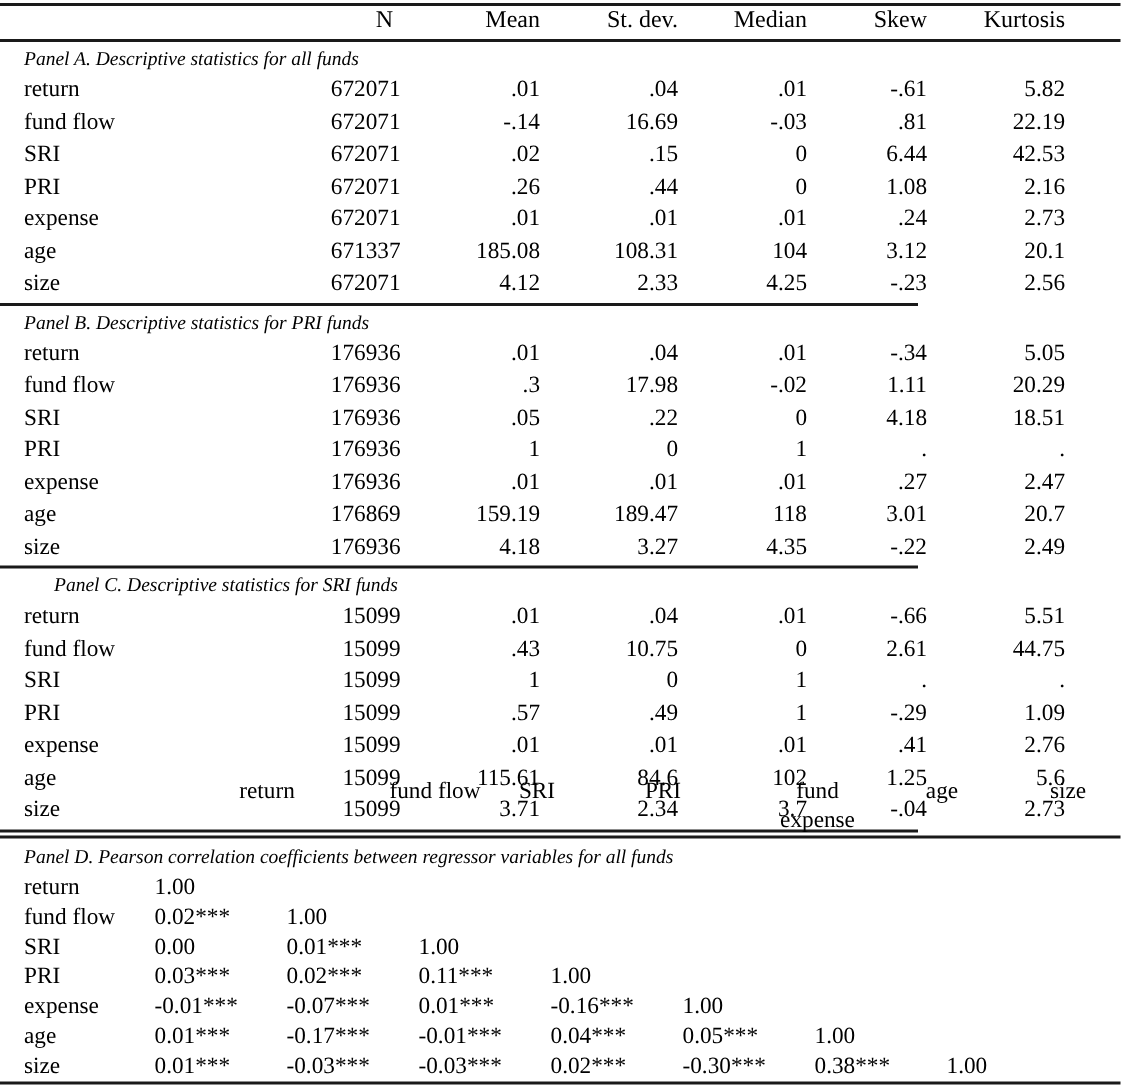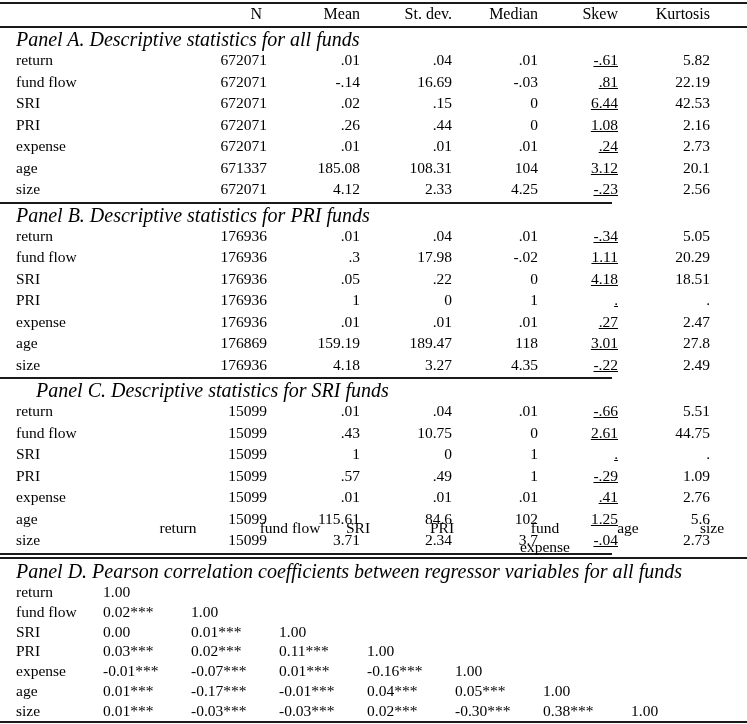--- a/index.html
+++ b/index.html
@@ -48,40 +48,40 @@
     position: absolute;
     text-align: right;
     white-space: nowrap;
   }
 
   
   .c-n    { right: 480px; }
   .c-mean { right: 387px; }
   .c-sd   { right: 295px; }
   .c-med  { right: 209px; }
-  .c-skew { right: 129px; text-decoration: underline; }
+  .c-skew { right: 129px; }
   .c-kurt { right: 37px; }
 
   
   .colhead {
     position: absolute;
     left: 0;
     width: 747px;
     height: 24px;
     line-height: 24px;
     font-size: 16px;
   }
   .colhead .cell { position: absolute; text-align: right; white-space: nowrap; }
 
   
   .panel-title {
     position: absolute;
     left: 16px;
     font-style: italic;
-    font-size: 20px;
+    font-size: 13px;
     line-height: 20px;
     white-space: nowrap;
   }
 
   
   .dhead {
     position: absolute;
     font-size: 15.5px;
     line-height: 19px;
     text-align: center;
@@ -239,21 +239,21 @@
       <span class="cell c-skew">.27</span>
       <span class="cell c-kurt">2.47</span>
     </div>
     <div class="row" style="top: 332px;">
       <span class="lbl">age</span>
       <span class="cell c-n">176869</span>
       <span class="cell c-mean">159.19</span>
       <span class="cell c-sd">189.47</span>
       <span class="cell c-med">118</span>
       <span class="cell c-skew">3.01</span>
-      <span class="cell c-kurt">27.8</span>
+      <span class="cell c-kurt">20.7</span>
     </div>
     <div class="row" style="top: 353.5px;">
       <span class="lbl">size</span>
       <span class="cell c-n">176936</span>
       <span class="cell c-mean">4.18</span>
       <span class="cell c-sd">3.27</span>
       <span class="cell c-med">4.35</span>
       <span class="cell c-skew">-.22</span>
       <span class="cell c-kurt">2.49</span>
     </div>

